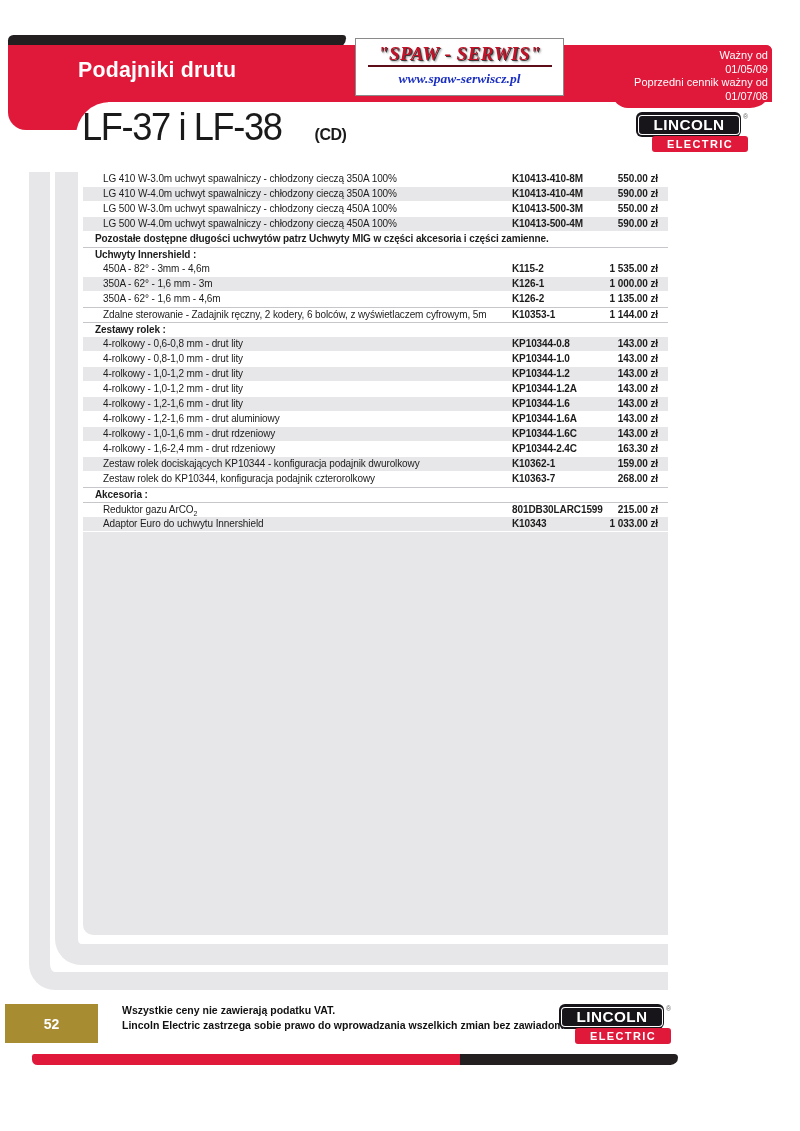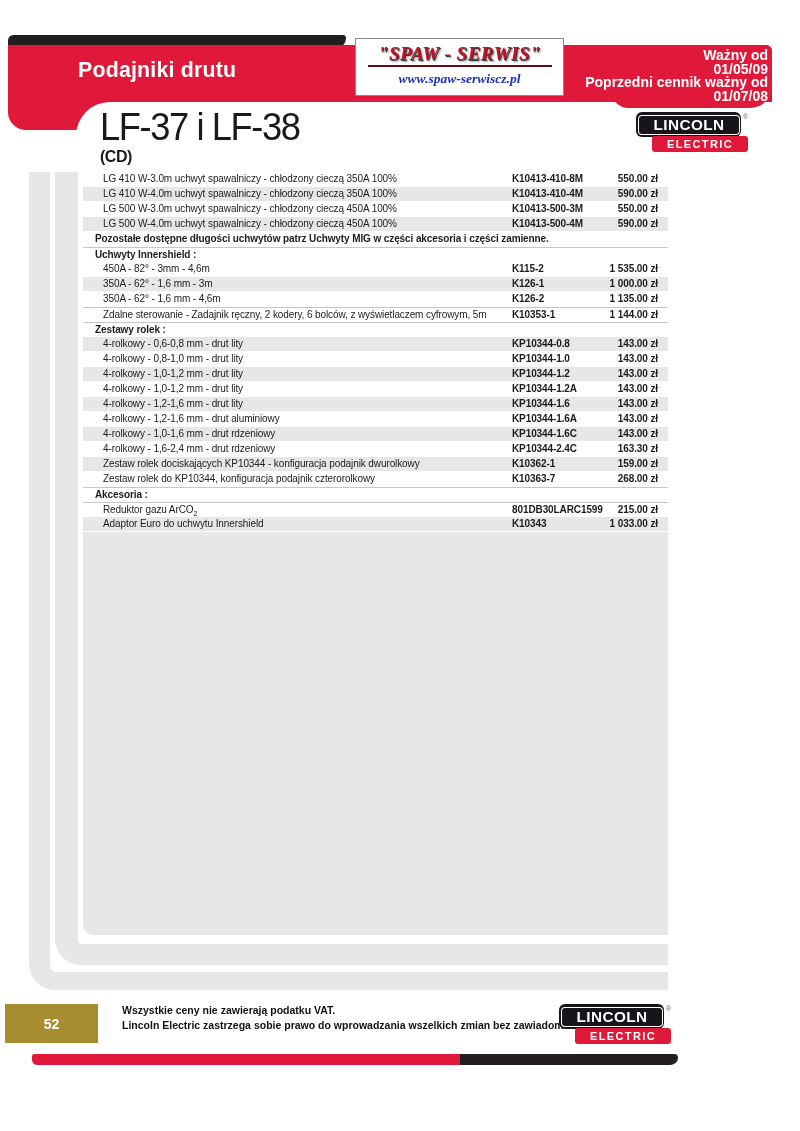--- a/index.html
+++ b/index.html
@@ -26,37 +26,37 @@
   .spaw-box { position:absolute; left:355px; top:38px; width:209px; height:58px;
     background:#fff; border:1px solid #8a8a8a; text-align:center; padding-top:5px; }
   .spaw-name { font-family:"Liberation Serif","DejaVu Serif",serif; font-style:italic;
     font-weight:bold; font-size:19px; color:#c41228; letter-spacing:0.5px;
     text-shadow:1px 1px 0 #3a3a3a, 2px 2px 2px #999; line-height:20px; }
   .spaw-rule { width:184px; height:2px; background:#5e0d18; margin:1px auto 4px auto; }
   .spaw-url { font-family:"Liberation Serif","DejaVu Serif",serif; font-style:italic;
     font-weight:bold; font-size:13.5px; color:#1a2fc0; }
   
   .validity { position:absolute; right:32px; top:49px; width:240px; text-align:right;
-    color:#fff; font-weight:bold; font-size:14px; line-height:13.5px; }
+    color:#fff; font-weight:normal; font-size:11px; line-height:13.5px; }
   
   .lincoln { position:absolute; width:140px; height:45px; }
   .lincoln-top { left:636px; top:112px; }
   .lincoln-bottom { left:559px; top:1004px; }
   .lincoln-main { position:absolute; left:0; top:0; width:105px; height:25px;
     background:#17141a; border-radius:6px; padding:2.5px;text-align:center; }
   .lincoln-inner { width:100%; height:100%; border:1.5px solid #fff; border-radius:4px;
     display:flex; align-items:center; justify-content:center; color:#fff;
     font-weight:bold; font-size:15px; letter-spacing:0.4px; transform:scaleX(1.02); }
   .reg-mark { position:absolute; left:107px; top:1px; font-size:7px; color:#666; }
   .electric-box { position:absolute; left:16px; top:24px; width:96px; height:16px;
     background:#e0183a; border-radius:3px; color:#fff; font-weight:bold; font-size:11px;
     letter-spacing:1.4px; display:flex; align-items:center; justify-content:center; }
   
   .page-title { position:absolute; left:82px; top:106px; display:flex; align-items:baseline;
-    color:#1a1a1a; white-space:nowrap;flex-direction:column; }
+    color:#1a1a1a; white-space:nowrap; }
   .page-title .big { font-size:39px; line-height:42px; font-weight:normal;
     letter-spacing:-1.5px; transform:scaleX(0.93); transform-origin:left; }
   .page-title .small { font-size:16px; font-weight:bold; margin-left:18px; letter-spacing:-0.5px; }
   
   .frame-outer { position:absolute; left:29px; top:172px; width:639px; height:818px;
     border-left:21px solid #e7e7e9; border-bottom:18px solid #e7e7e9;
     border-bottom-left-radius:26px; }
   .frame-mid { position:absolute; left:55px; top:172px; width:613px; height:793px;
     border-left:23px solid #e7e7e9; border-bottom:21px solid #e7e7e9;
     border-bottom-left-radius:26px; }

